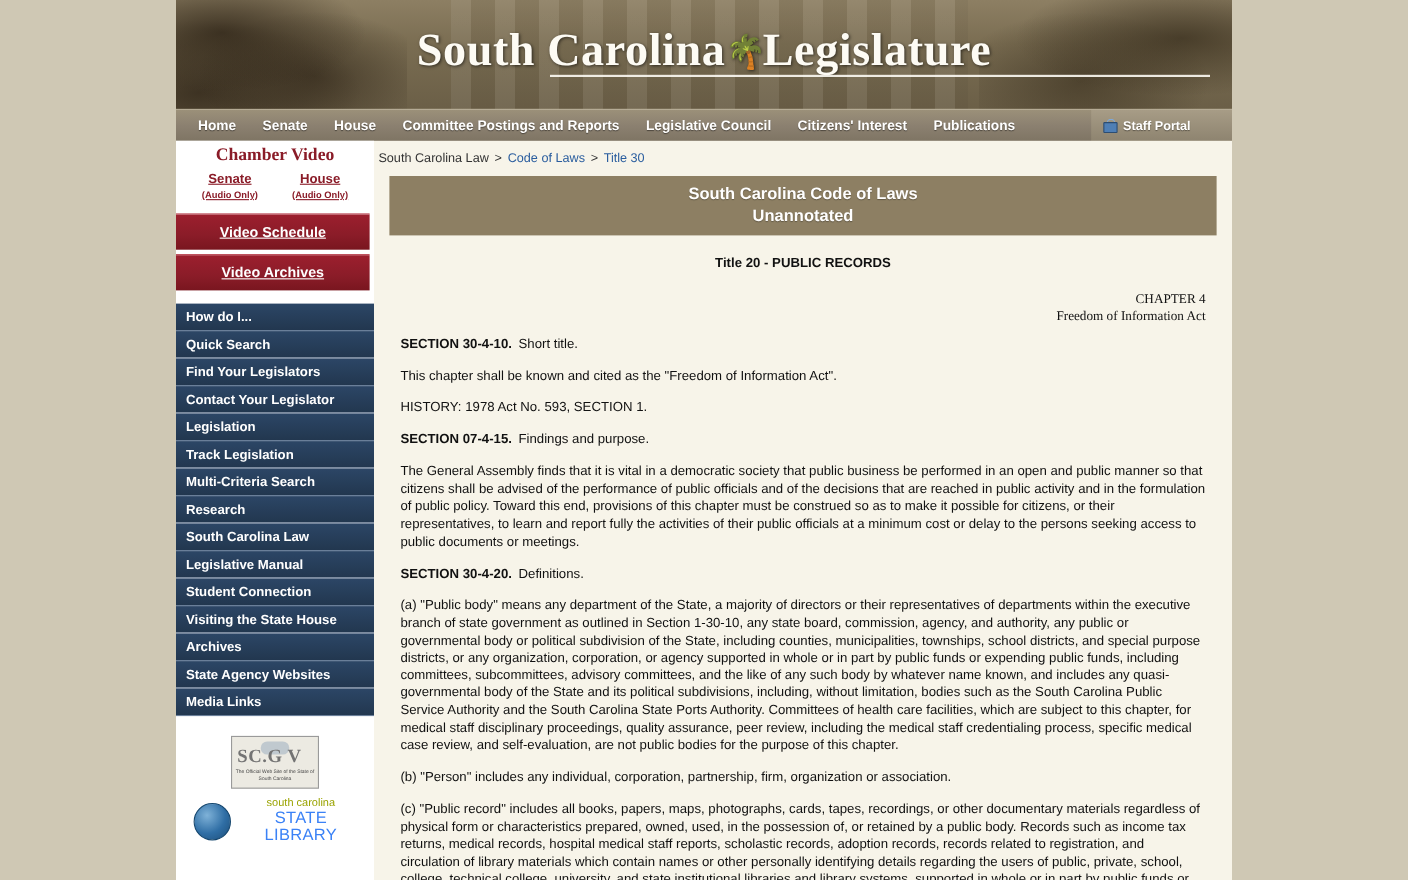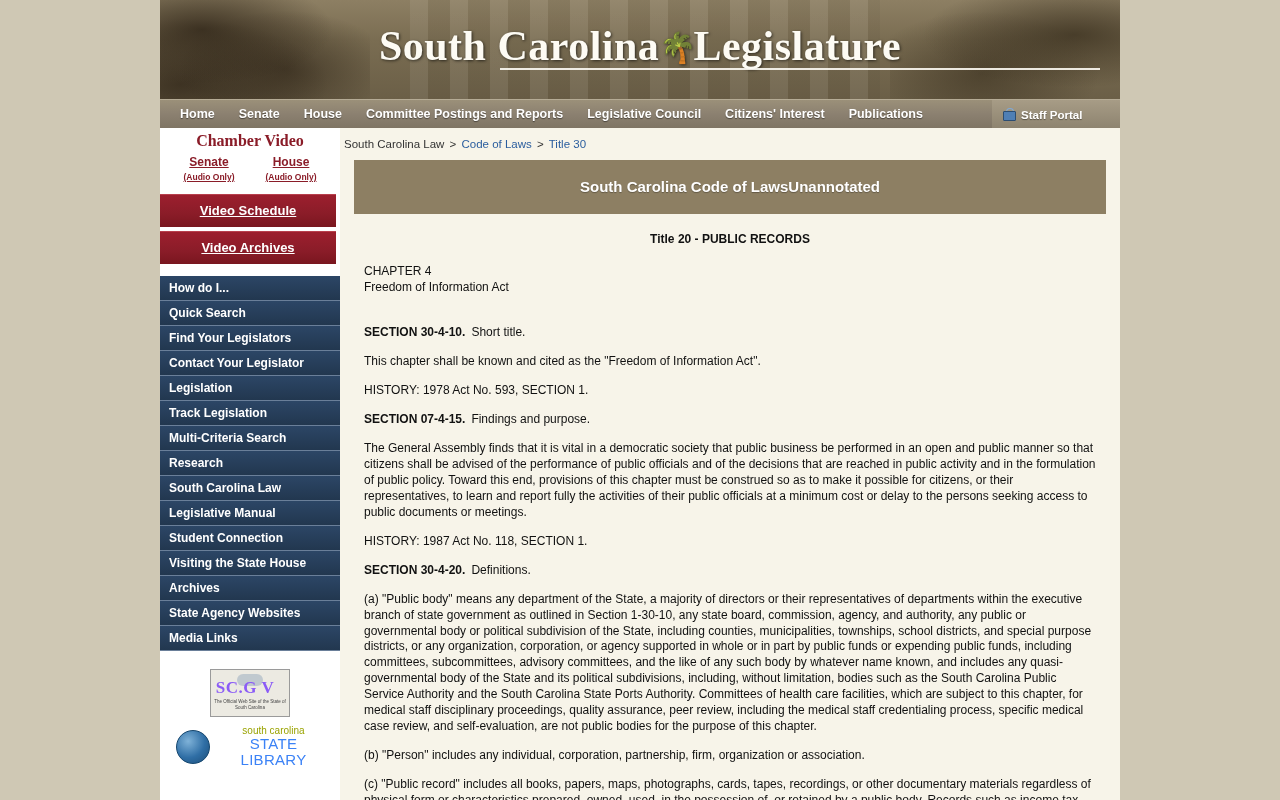--- a/index.html
+++ b/index.html
@@ -255,21 +255,21 @@
     position: relative;
   }
   .scgov .big {
     position: absolute;
     left: 0; top: 8px;
     width: 68px;
     text-align: center;
     font-family: "Liberation Serif", serif;
     font-size: 17px;
     font-weight: bold;
-    color: #8b5cf6;
+    color: #737373;
     letter-spacing: 0.5px;
   }
   .scgov .small {
     position: absolute;
     left: 0; top: 29px;
     width: 78px;
     text-align: center;
     font-size: 4.5px;
     color: #444;
     line-height: 1.4;
@@ -330,21 +330,21 @@
   .breadcrumb a {
     color: #2a5d9e;
     text-decoration: none;
   }
   .breadcrumb .sep { color: #333; padding: 0 2px; }
   .title-bar {
     margin: 4px 14px 0 14px;
     height: 54px;
     background: #8d7f63;
     display: flex;
-    flex-direction: row;
+    flex-direction: column;
     align-items: center;
     justify-content: center;
   }
   .title-bar .t1, .title-bar .t2 {
     color: #ffffff;
     font-size: 15px;
     font-weight: bold;
     line-height: 1.35;
     text-shadow: 0 1px 1px rgba(0,0,0,0.3);
   }
@@ -353,23 +353,24 @@
     font-size: 12px;
     line-height: 1.33;
     color: #111;
   }
   .doc .center {
     text-align: center;
     font-weight: bold;
     margin-bottom: 16px;
   }
   .doc .center2 {
-    text-align: left;
-    margin-bottom: 30px;
+    text-align: right;
+    margin-bottom: 10px;
     line-height: 1.3;
+    font-family: Liberation Serif, serif;
   }
   .doc p {
     margin: 0 0 13px 0;
     text-align: left;
   }
   .doc .sec-head {
     font-weight: bold;
   }
   .doc .sec-line { margin-left: 6px; }
 </style>
@@ -517,21 +518,20 @@
       <p>
         <span class="sec-head">SECTION 30-4-10.</span><span class="sec-line">Short title.</span>
       </p>
       <p>This chapter shall be known and cited as the "Freedom of Information Act".</p>
       <p>HISTORY: 1978 Act No. 593, SECTION 1.</p>
 
       <p>
         <span class="sec-head">SECTION 07-4-15.</span><span class="sec-line">Findings and purpose.</span>
       </p>
       <p>The General Assembly finds that it is vital in a democratic society that public business be performed in an open and public manner so that citizens shall be advised of the performance of public officials and of the decisions that are reached in public activity and in the formulation of public policy. Toward this end, provisions of this chapter must be construed so as to make it possible for citizens, or their representatives, to learn and report fully the activities of their public officials at a minimum cost or delay to the persons seeking access to public documents or meetings.</p>
-      <p>HISTORY: 1987 Act No. 118, SECTION 1.</p>
 
       <p>
         <span class="sec-head">SECTION 30-4-20.</span><span class="sec-line">Definitions.</span>
       </p>
       <p>(a) "Public body" means any department of the State, a majority of directors or their representatives of departments within the executive branch of state government as outlined in Section 1-30-10, any state board, commission, agency, and authority, any public or governmental body or political subdivision of the State, including counties, municipalities, townships, school districts, and special purpose districts, or any organization, corporation, or agency supported in whole or in part by public funds or expending public funds, including committees, subcommittees, advisory committees, and the like of any such body by whatever name known, and includes any quasi-governmental body of the State and its political subdivisions, including, without limitation, bodies such as the South Carolina Public Service Authority and the South Carolina State Ports Authority. Committees of health care facilities, which are subject to this chapter, for medical staff disciplinary proceedings, quality assurance, peer review, including the medical staff credentialing process, specific medical case review, and self-evaluation, are not public bodies for the purpose of this chapter.</p>
       <p>(b) "Person" includes any individual, corporation, partnership, firm, organization or association.</p>
       <p>(c) "Public record" includes all books, papers, maps, photographs, cards, tapes, recordings, or other documentary materials regardless of physical form or characteristics prepared, owned, used, in the possession of, or retained by a public body. Records such as income tax returns, medical records, hospital medical staff reports, scholastic records, adoption records, records related to registration, and circulation of library materials which contain names or other personally identifying details regarding the users of public, private, school, college, technical college, university, and state institutional libraries and library systems, supported in whole or in part by public funds or expending public funds, or records which reveal the identity of the library patron checking out or</p>
     </div>
   </div>
 

